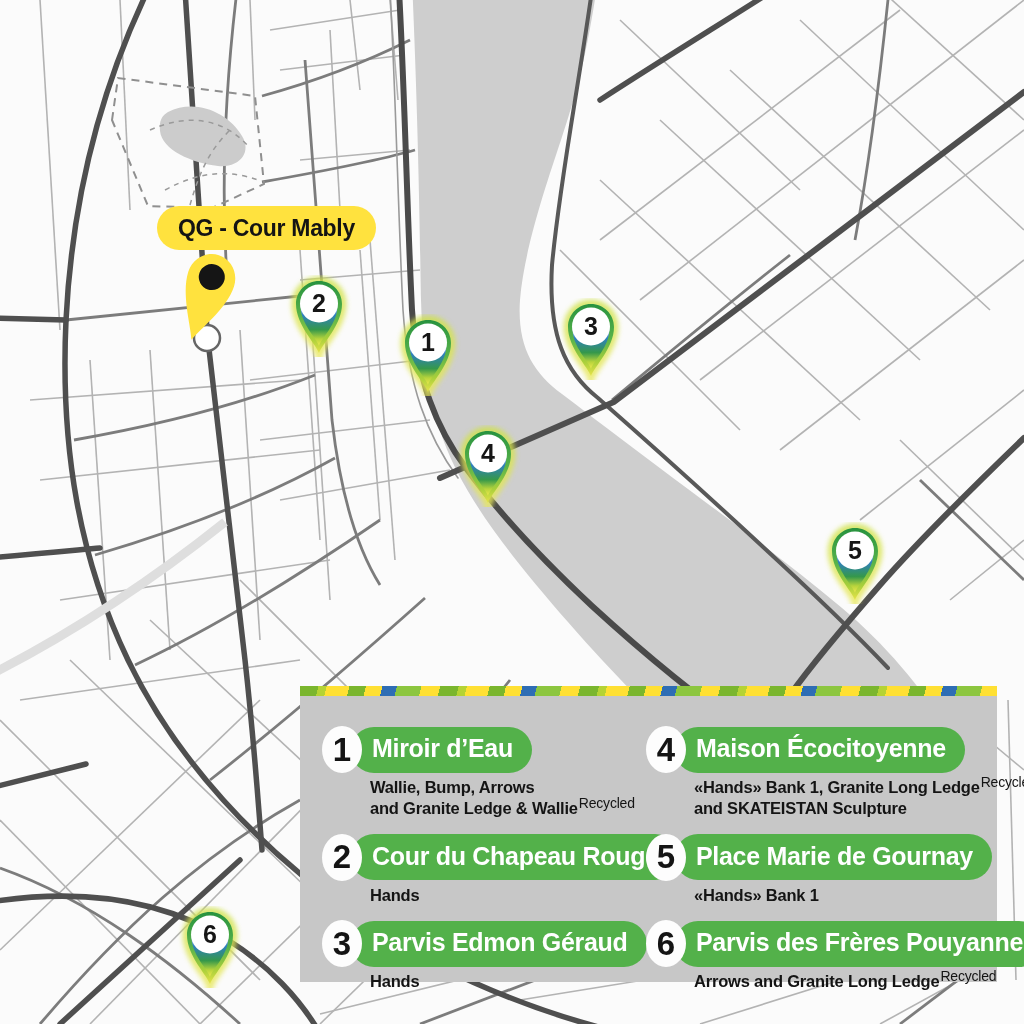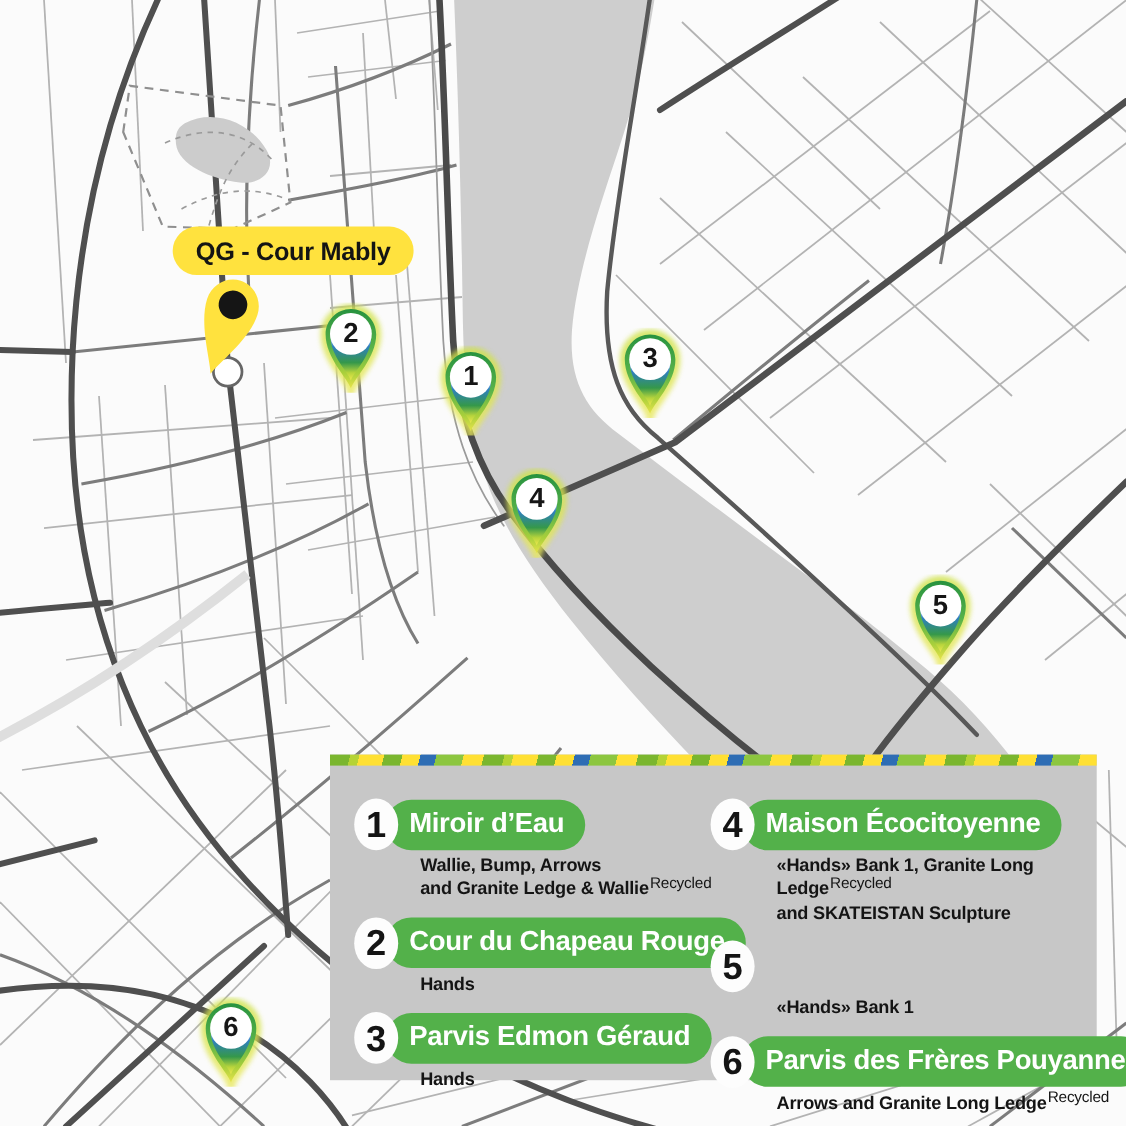--- a/index.html
+++ b/index.html
@@ -51,21 +51,21 @@
     position:relative;z-index:2;flex:0 0 40px;
   }
   .pill{
     display:inline-flex;align-items:center;height:44px;
     background:#53b14a;color:#fff;border-radius:24px;
     padding:0 19px 2px 21px;margin-left:-11px;
     font-size:25px;font-weight:700;letter-spacing:-.3px;white-space:nowrap;
     position:relative;z-index:1;
   }
   .sub{
-    margin:4px 0 0 60px;font-size:16.5px;font-weight:700;color:#141414;
+    margin:4px 0 0 48px;font-size:16.5px;font-weight:700;color:#141414;
     line-height:1.3;letter-spacing:-.2px;
   }
   .sub .sup{font-size:14px;position:relative;top:-6px;margin-left:1px;font-weight:400;}
 </style>
 </head>
 <body>
 
 <div id="map-stage">
   <svg id="map-svg" width="1024" height="1024" viewBox="0 0 1024 1024">
     <defs>
@@ -317,20 +317,21 @@
           <div class="pill">Maison Écocitoyenne</div>
         </div>
         <div class="sub">
           <div class="sub-line"><span>«Hands» Bank 1, Granite Long Ledge</span><span class="sup">Recycled</span></div>
           <div class="sub-line"><span>and SKATEISTAN Sculpture</span></div>
         </div>
       </div>
       <div class="legend-entry">
         <div class="entry-head">
           <div class="num-badge">5</div>
+          <div class="pill">Place Marie de Gournay</div>
         </div>
         <div class="sub">
           <div class="sub-line"><span>«Hands» Bank 1</span></div>
         </div>
       </div>
       <div class="legend-entry">
         <div class="entry-head">
           <div class="num-badge">6</div>
           <div class="pill">Parvis des Frères Pouyanne</div>
         </div>

